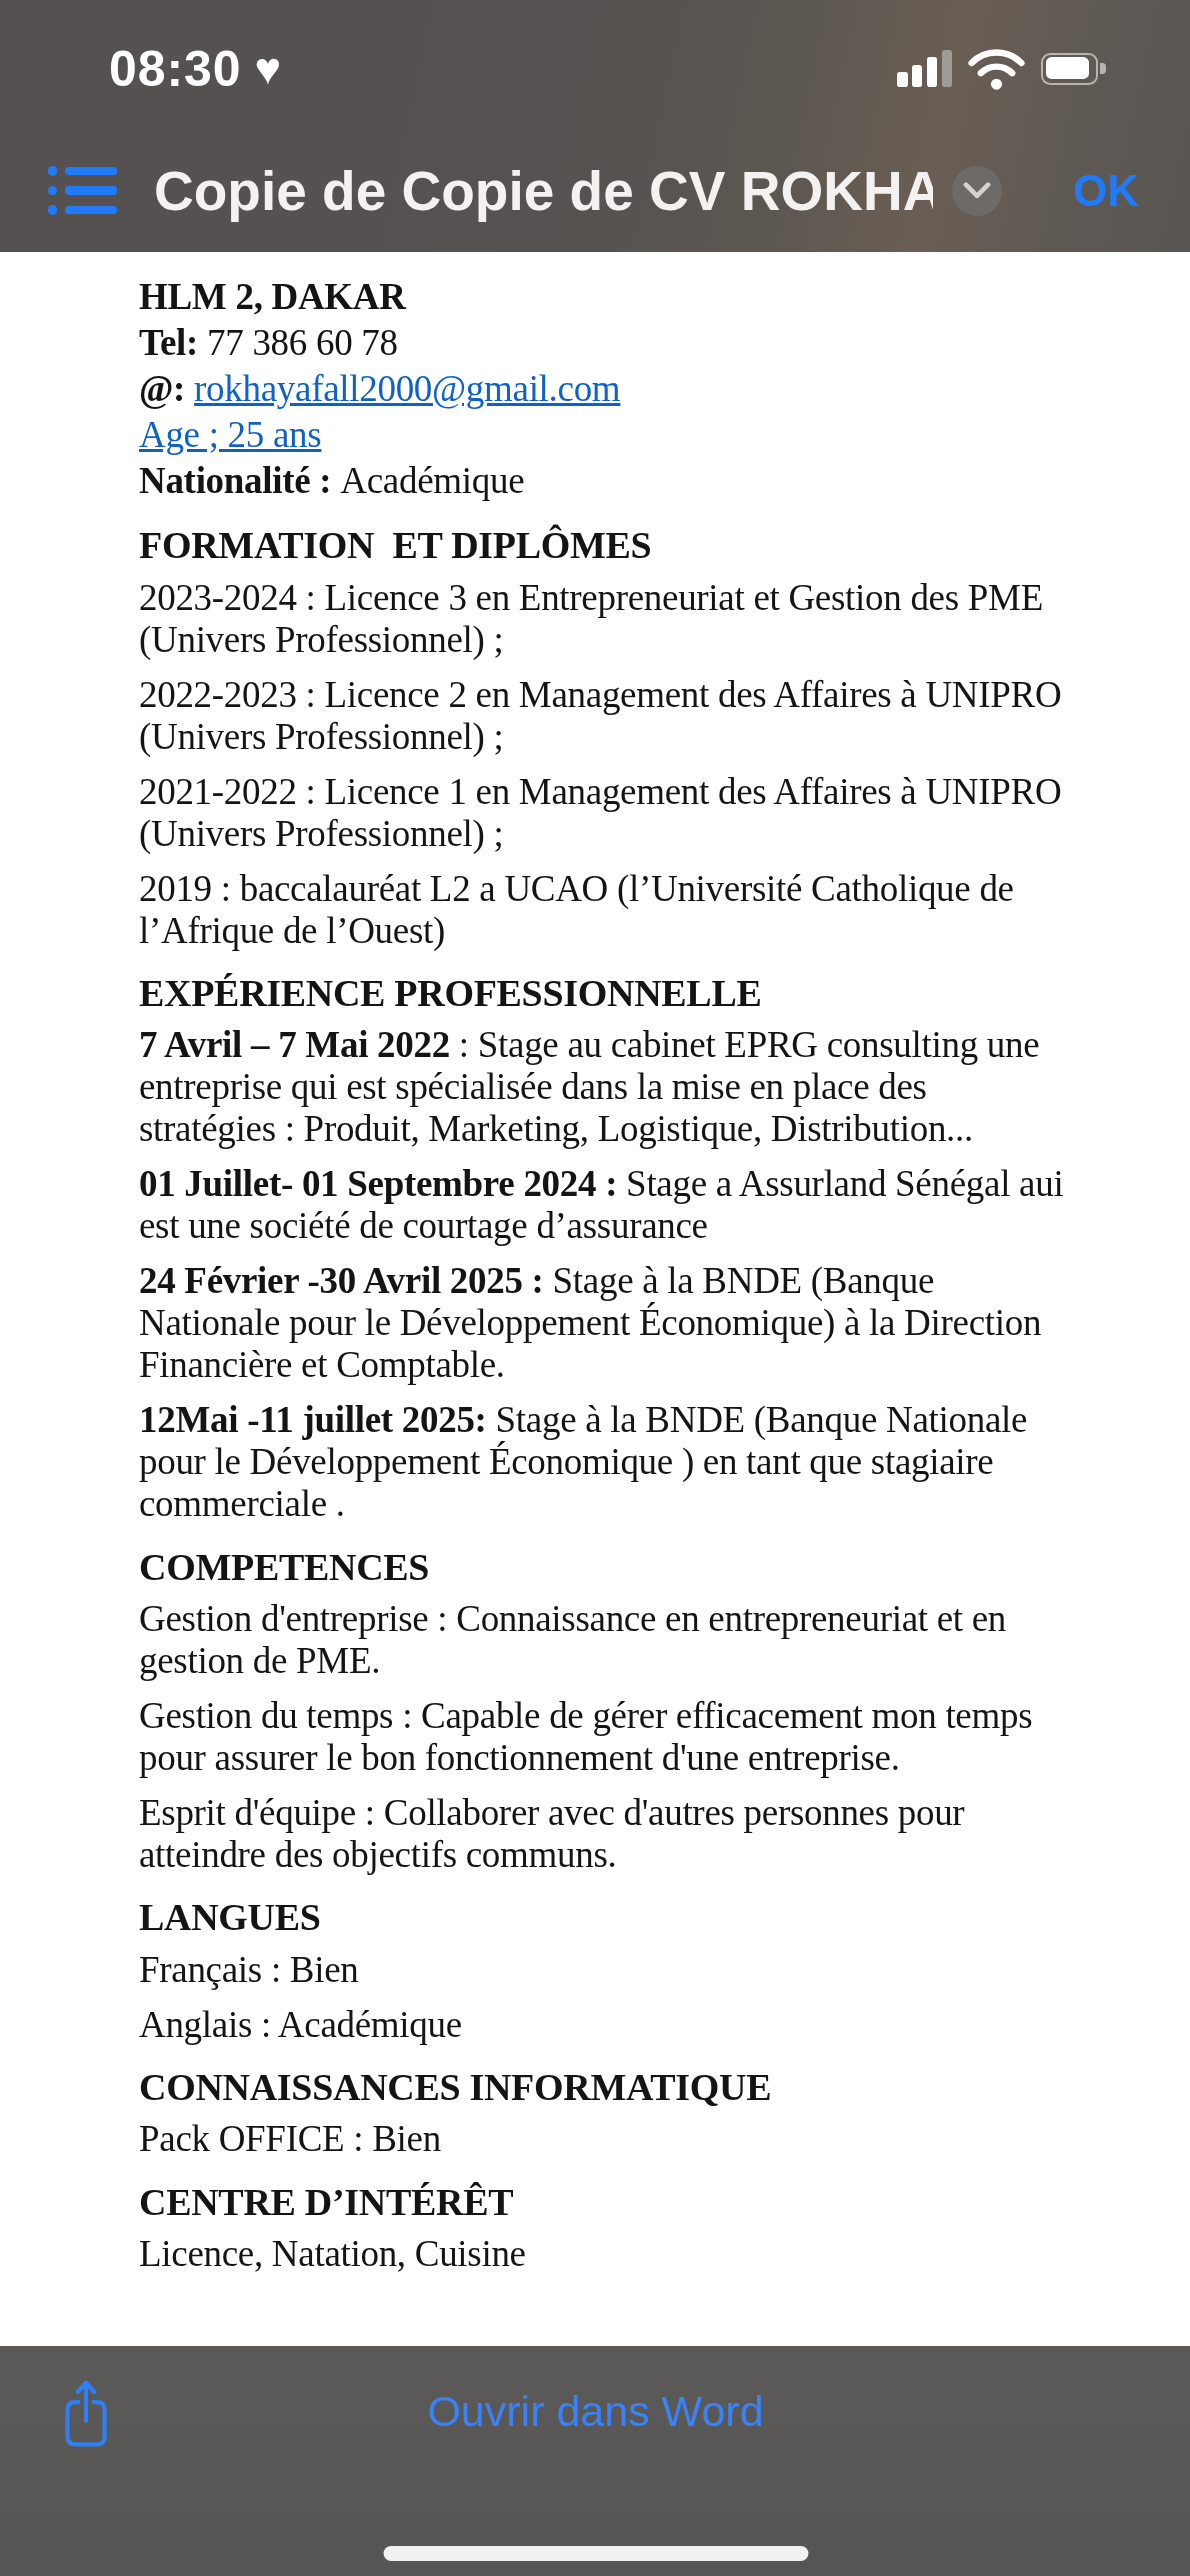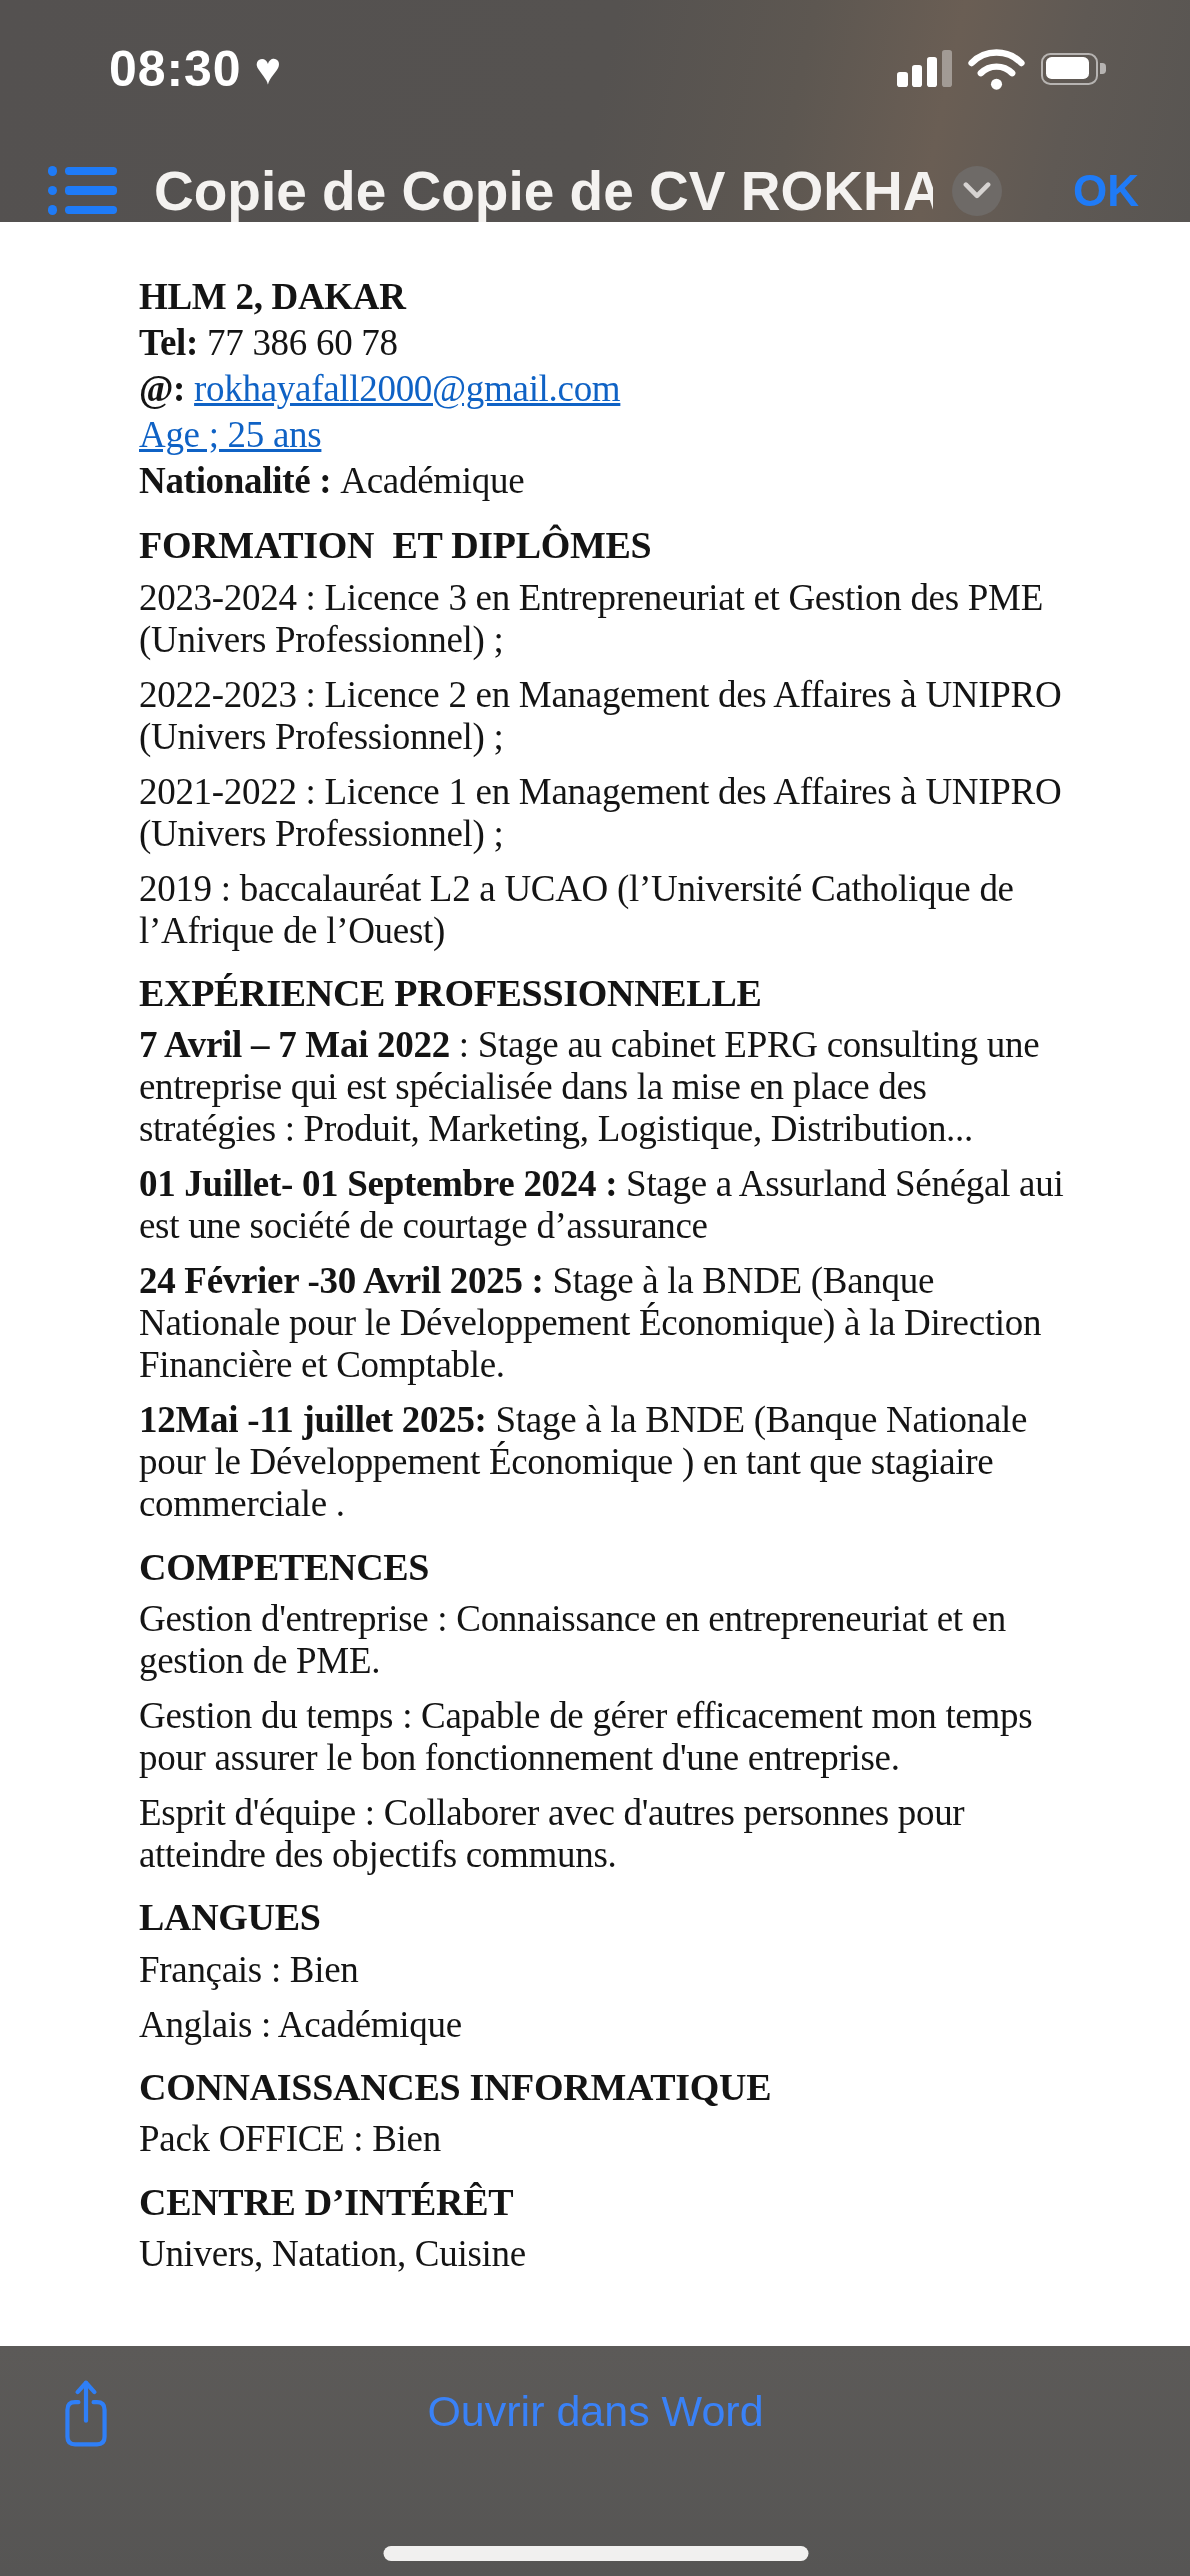--- a/index.html
+++ b/index.html
@@ -1,20 +1,20 @@
 <!DOCTYPE html>
 <html style="font-size:15px"><head>
 <meta charset="utf-8">
 <style>
   html,body{margin:0;padding:0;background:#000;}
   .phone{position:relative;width:1191px;height:2576px;overflow:hidden;
          background:#ffffff;font-family:"Liberation Sans",sans-serif;}
 
   
-  .chrome{position:absolute;top:0;left:0;width:100%;height:222px;
+  .chrome{position:absolute;top:0;left:0;width:100%;height:252px;
           background:linear-gradient(102deg,#545150 0%,#555250 50%,#5d5751 66%,#6a5e54 78%,#5f5954 88%,#585552 100%);}
   .status-row{position:absolute;top:35px;left:109px;right:85px;height:67px;
               display:flex;align-items:center;}
   .time{font-size:50px;font-weight:600;color:#fff;letter-spacing:0.9px;}
   .heart{font-size:45px;color:#fff;margin-left:13px;line-height:1;}
   .status-spacer{flex:1;}
   .sig{display:flex;align-items:flex-end;gap:4.6px;height:37px;margin-right:15px;}
   .sig .bar{width:10.2px;border-radius:2.8px;background:#fff;}
   .sig .b1{height:15px}.sig .b2{height:22px}.sig .b3{height:30px}
   .sig .b4{height:37px;background:rgba(255,255,255,.38);}
@@ -138,21 +138,21 @@
     <p class="para"><span>Esprit d'équipe : Collaborer avec d'autres personnes pour atteindre des objectifs communs.</span></p>
 
     <h2 class="heading">LANGUES</h2>
     <p class="para"><span>Français : Bien</span></p>
     <p class="para"><span>Anglais : Académique</span></p>
 
     <h2 class="heading">CONNAISSANCES INFORMATIQUE</h2>
     <p class="para"><span>Pack OFFICE : Bien</span></p>
 
     <h2 class="heading">CENTRE D’INTÉRÊT</h2>
-    <p class="para"><span>Univers, Natation, Cuisine</span></p>
+    <p class="para"><span>Licence, Natation, Cuisine</span></p>
   </div>
 
   <div class="footer">
     <svg class="share-btn" viewBox="0 0 64 84">
       <path d="M22 16 L32 5 L42 16" fill="none" stroke="#2f7ff7" stroke-width="5" stroke-linecap="round" stroke-linejoin="round"></path>
       <path d="M32 5 L32 50" fill="none" stroke="#2f7ff7" stroke-width="5" stroke-linecap="round"></path>
       <path d="M23 28 H19 Q10 28 10 37 V69 Q10 78 19 78 H45 Q54 78 54 69 V37 Q54 28 45 28 H41" fill="none" stroke="#2f7ff7" stroke-width="5" stroke-linecap="round"></path>
     </svg>
     <div class="open-word">Ouvrir dans Word</div>
     <div class="home-indicator"></div>

